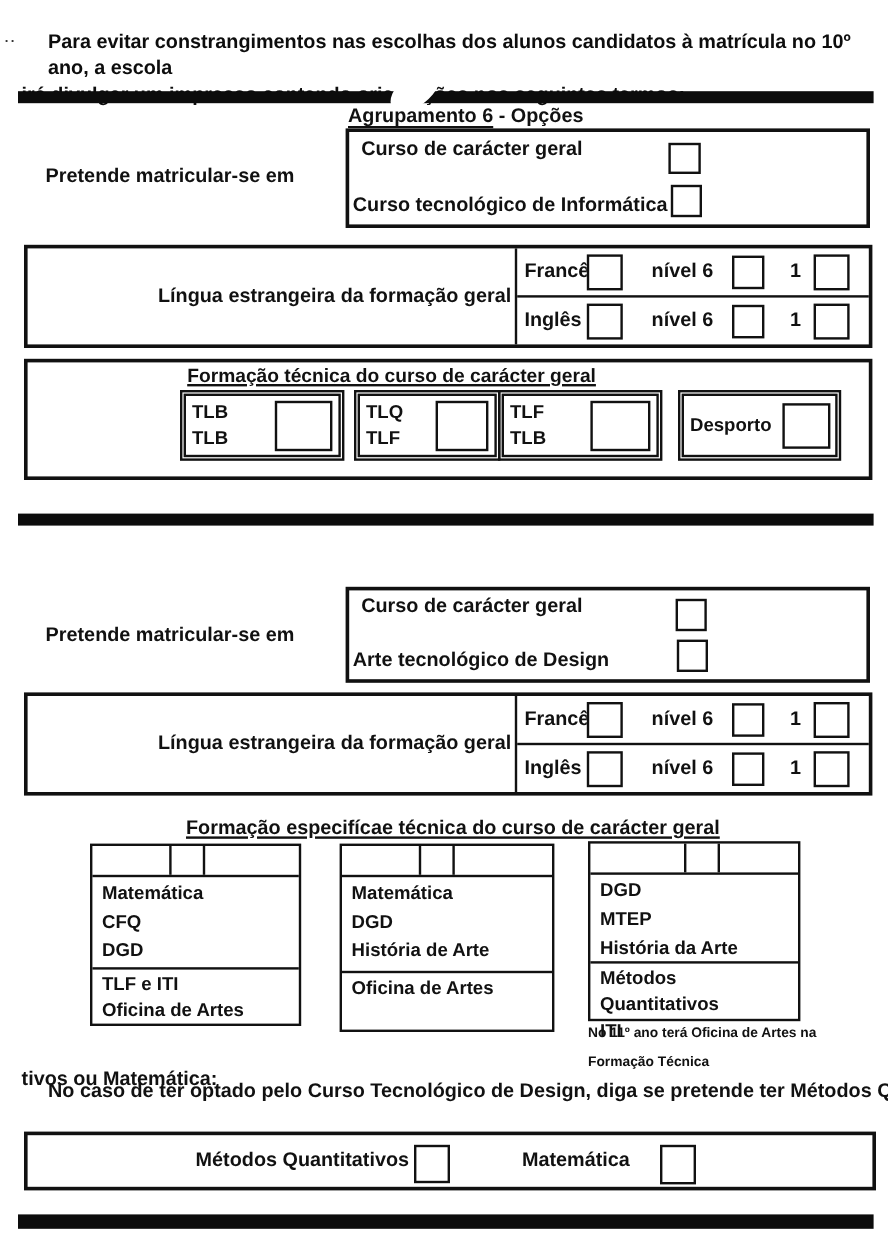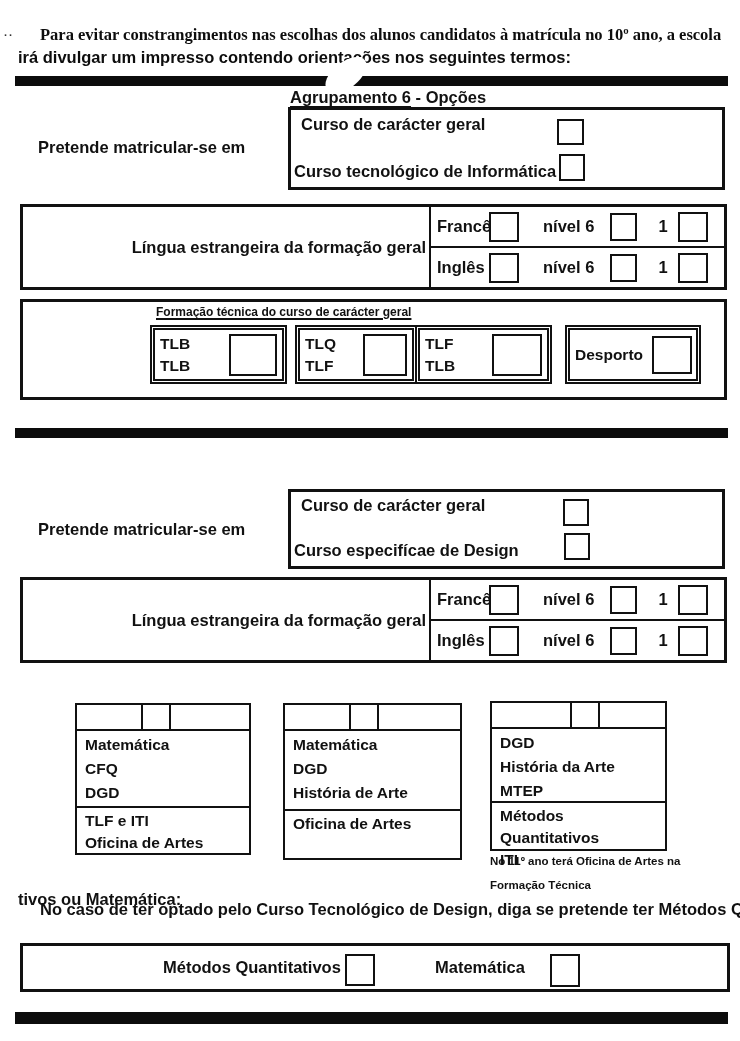--- a/index.html
+++ b/index.html
@@ -29,21 +29,21 @@
   .lang-row.first { border-bottom:2.5px solid #111; }
   .lang-name { padding-left:6px; width:58px; }
   .cbf { position:static; width:30px; height:30px; background:#fff; border:2.5px solid #111; flex:none; }
   .cb-a { margin-left:0; }
   .lang-level { margin-left:24px; white-space:nowrap; }
   .cb-b { margin-left:16px; width:27px; height:28px; }
   .lang-num { margin-left:21px; }
   .cb-c { margin-left:10px; }
 
   .ft-box { left:20px; width:707px; height:101px; border:3px solid #111; background:#fff; }
-  .ft-title { position:absolute; left:133px; top:3px; font-size:12px; text-decoration:underline; text-decoration-thickness:2px; text-underline-offset:2px; white-space:nowrap; }
+  .ft-title { position:absolute; left:133px; top:3px; font-size:16px; text-decoration:underline; text-decoration-thickness:2px; text-underline-offset:2px; white-space:nowrap; }
   .ft-group { position:absolute; top:26px; height:53px; border:2px solid #111; outline:2px solid #111; outline-offset:1px; display:flex; align-items:center; background:#fff; }
   .ft-lines { flex:1; padding-left:5px; font-size:15.5px; line-height:22px; }
   .ft-cb { position:static; width:48px; height:42px; margin-right:5px; flex:none; border-width:2.5px; }
 
   .fe-title { font-size:16.5px; text-decoration:underline; text-decoration-thickness:2px; text-underline-offset:2px; white-space:nowrap; }
   .fe-box { position:absolute; border:2.5px solid #111; background:#fff; display:flex; flex-direction:column; }
   .fe-header { height:26px; border-bottom:2.5px solid #111; display:flex; flex:none; }
   .fe-h-left { width:66px; border-right:2.5px solid #111; }
   .fe-h-mid { width:28px; border-right:2.5px solid #111; }
   .fe-h-right { flex:1; }
@@ -56,21 +56,21 @@
   .artifact { color:#333; font-size:11px; letter-spacing:2px; }
 </style>
 </head>
 <body>
 
 <div class="page">
 
   <div class="abs artifact" style="left:4px; top:26px;">..</div>
 
   <div class="abs" style="left:18px; top:24px; width:710px;">
-    <div class="txt" style="padding-left:22px;font-family:Liberation Serif, serif;">Para evitar constrangimentos nas escolhas dos alunos candidatos à matrícula no 10º ano, a escola</div>
+    <div class="txt" style="padding-left:22px;">Para evitar constrangimentos nas escolhas dos alunos candidatos à matrícula no 10º ano, a escola</div>
     <div class="txt">irá divulgar um impresso contendo orientações nos seguintes termos:</div>
   </div>
 
   <div class="abs bar" style="top:76px;"></div>
   <div class="abs smudge" style="left:322px; top:62px;"></div>
 
   <div class="abs heading" style="left:290px; top:88px;">
     <span class="hstrong">Agrupamento 6</span><span> - Opções</span>
   </div>
 
@@ -139,21 +139,21 @@
   </div>
 
   <div class="abs bar" style="top:428px;"></div>
 
 
   <div class="abs side-label" style="left:38px; top:520px;">Pretende  matricular-se em</div>
 
   <div class="abs opt-box" style="left:288px; top:489px; width:437px; height:80px;">
     <span class="opt-label" style="left:10px; top:4px;">Curso de carácter geral</span>
     <span class="cb" style="left:272px; top:7px; width:26px; height:27px;"></span>
-    <span class="opt-label" style="left:3px; top:49px;">Curso especifícae de Design</span>
+    <span class="opt-label" style="left:3px; top:49px;">Arte tecnológico de Design</span>
     <span class="cb" style="left:273px; top:41px; width:26px; height:27px;"></span>
   </div>
 
   <div class="abs lang-table" style="top:577px;">
     <div class="lang-left">
       <span class="lang-left-label">Língua estrangeira da formação geral</span>
     </div>
     <div class="lang-right">
       <div class="lang-row first">
         <span class="lang-name">Francês</span>
@@ -167,20 +167,21 @@
         <span class="lang-name">Inglês</span>
         <span class="cbf cb-a"></span>
         <span class="lang-level">nível 6</span>
         <span class="cbf cb-b"></span>
         <span class="lang-num">1</span>
         <span class="cbf cb-c"></span>
       </div>
     </div>
   </div>
 
+  <div class="abs fe-title" style="left:155px; top:681px;">Formação especifícae técnica do curso de carácter geral</div>
 
   <div class="fe-box" style="left:75px; top:703px; width:176px; height:152px;">
     <div class="fe-header">
       <div class="fe-h-left"></div>
       <div class="fe-h-mid"></div>
       <div class="fe-h-right"></div>
     </div>
     <div class="fe-top" style="height:77px;">
       <div>Matemática</div>
       <div>CFQ</div>
@@ -209,22 +210,22 @@
   </div>
 
   <div class="fe-box" style="left:490px; top:701px; width:177px; height:150px;">
     <div class="fe-header">
       <div class="fe-h-left" style="width:80px;"></div>
       <div class="fe-h-mid"></div>
       <div class="fe-h-right"></div>
     </div>
     <div class="fe-top" style="height:74px;">
       <div>DGD</div>
+      <div>MTEP</div>
       <div>História da Arte</div>
-      <div>MTEP</div>
     </div>
     <div class="fe-bottom">
       <div>Métodos Quantitativos</div>
       <div>ITI</div>
     </div>
   </div>
 
   <div class="abs fe-note" style="left:490px; top:855px;">No 11º ano terá Oficina de Artes na</div>
   <div class="abs fe-note" style="left:490px; top:879px;">Formação Técnica</div>
 

